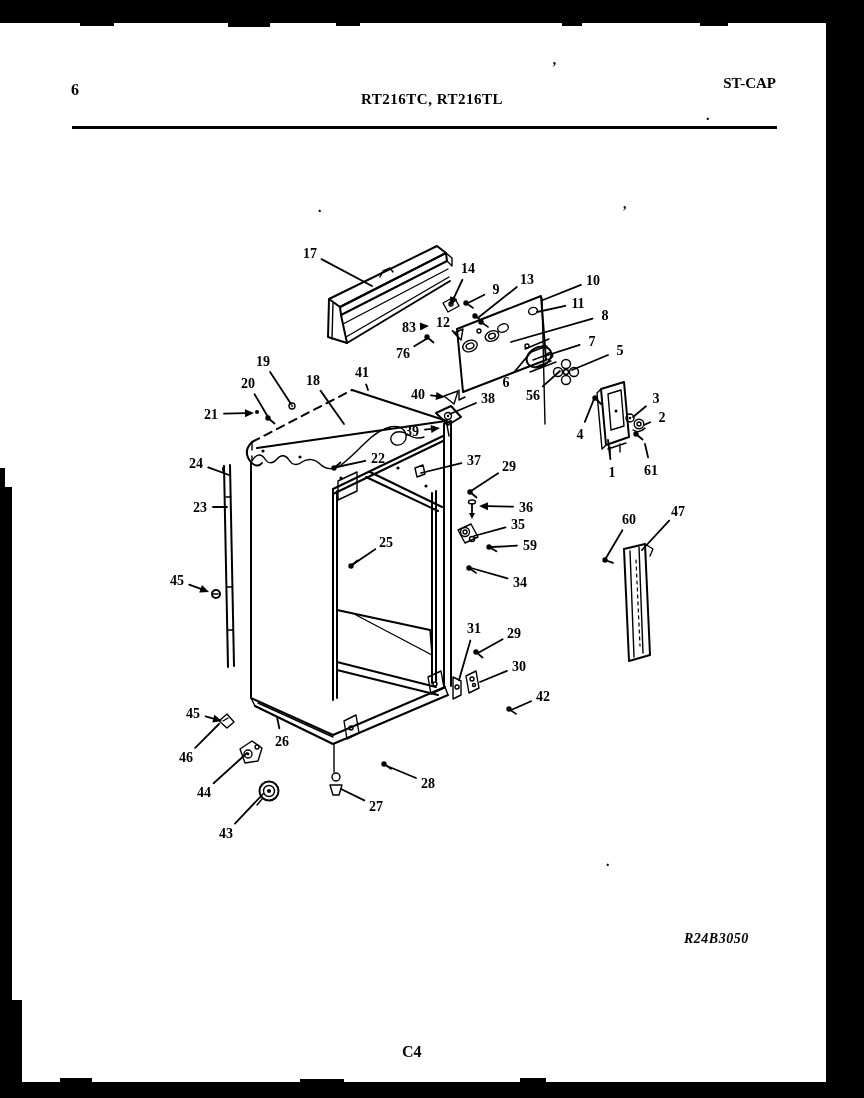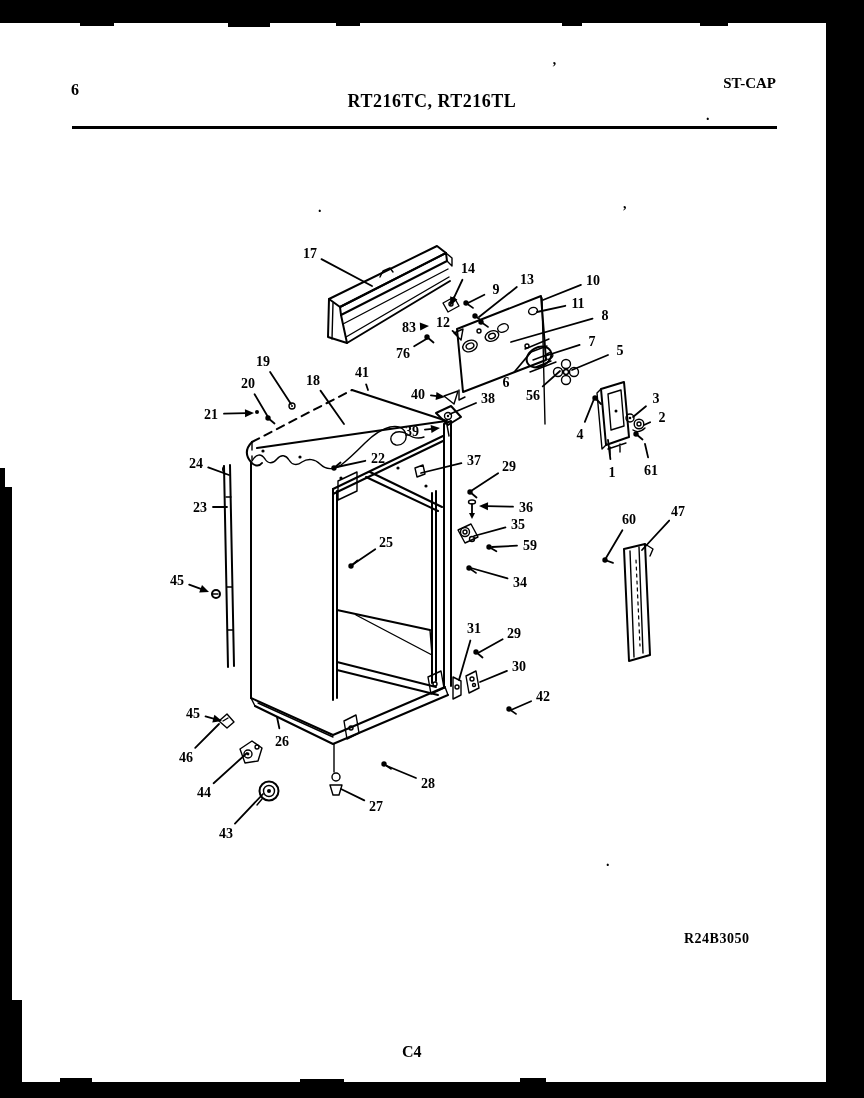--- a/index.html
+++ b/index.html
@@ -3,24 +3,24 @@
 <meta charset="utf-8">
 <style>
   html,body{margin:0;padding:0;background:#fff;}
   .page{position:relative;width:864px;height:1098px;background:#fff;overflow:hidden;
         font-family:"Liberation Serif",serif;color:#000;}
   
   .bar{position:absolute;background:#000;}
   
   .hdr{position:absolute;font-weight:bold;white-space:nowrap;}
   #page-num{left:71px;top:81px;font-size:16px;}
-  #doc-title{left:50%;top:91px;transform:translateX(-50%);font-size:18px;letter-spacing:.5px;}
+  #doc-title{left:50%;top:91px;transform:translateX(-50%);font-size:15px;letter-spacing:.5px;}
   #section-code{right:88px;top:75px;font-size:15px;}
   #header-rule{position:absolute;left:72px;top:126px;width:705px;height:3px;background:#000;}
-  #drawing-number{left:684px;top:931px;font-size:14px;letter-spacing:.5px;}
+  #drawing-number{left:684px;top:931px;font-size:14px;letter-spacing:.5px;font-style:italic;}
   #page-code{left:402px;top:1043px;font-size:16px;}
   .speck{position:absolute;font-size:14px;font-weight:bold;}
   svg#diagram{position:absolute;left:0;top:0;}
   .art{stroke:#000;fill:none;stroke-width:2;stroke-linecap:round;stroke-linejoin:round;}
   .thin{stroke:#000;fill:none;stroke-width:1.4;stroke-linecap:round;stroke-linejoin:round;}
   .dash{stroke-dasharray:8,6;}
   .dash2{stroke-dasharray:3,4;stroke-width:1.2;}
   .fillb{fill:#000;stroke:none;}
   .leader{stroke:#000;stroke-width:1.8;stroke-linecap:round;}
   .arrowhead{fill:#000;stroke:none;}

